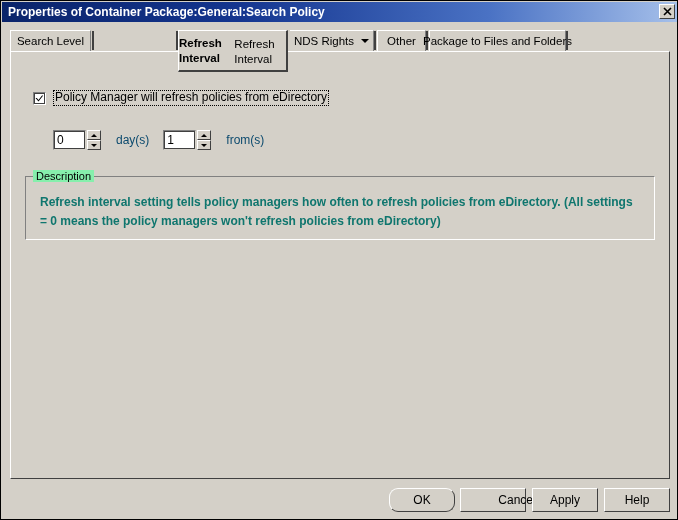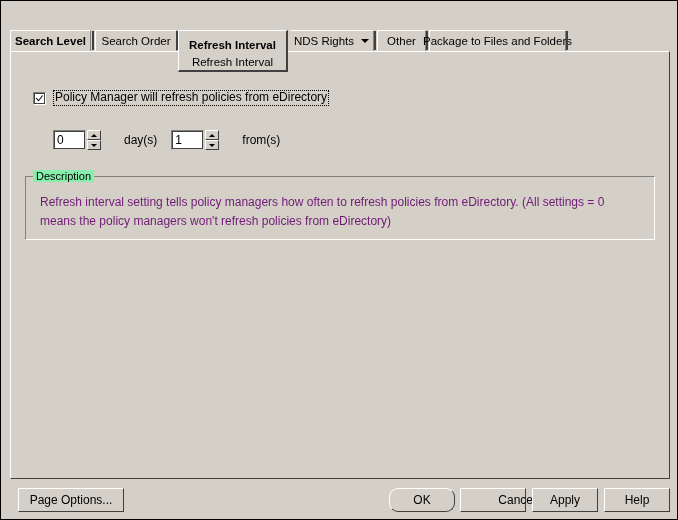--- a/index.html
+++ b/index.html
@@ -111,23 +111,23 @@
     width: 110px;
     height: 42px;
     box-sizing: border-box;
     background: #d4d0c8;
     border-top: 1px solid #ffffff;
     border-left: 1px solid #ffffff;
     border-right: 2px solid #404040;
     border-bottom: 2px solid #404040;
     z-index: 5;
     display: flex;
-    flex-direction: column;
-    align-items: center;
-    justify-content: flex-end;
+    flex-direction: row;
+    align-items: center;
+    justify-content: space-between;
     cursor: default;
   }
   #tab-selected .sel-main {
     font-size: 11.5px;
     font-weight: bold;
     color: #000000;
     line-height: 15px;
   }
   #tab-selected .sel-sub {
     font-size: 11.5px;
@@ -245,22 +245,22 @@
     border-bottom: 3px solid #000000;
   }
   .arrow-down {
     width: 0; height: 0;
     border-left: 3px solid transparent;
     border-right: 3px solid transparent;
     border-top: 3px solid #000000;
   }
   .unit-label {
     font-size: 12px;
-    color: #000000;
-    margin-left: 23px;
+    color: #0c4a6e;
+    margin-left: 15px;
     margin-right: 14px;
     white-space: nowrap;
   }
 
   
   #description-group {
     position: absolute;
     left: 14px;
     top: 124px;
     width: 630px;
@@ -280,22 +280,23 @@
     font-size: 11px;
     color: #000000;
     white-space: nowrap;
   }
   #description-text {
     position: absolute;
     left: 14px;
     top: 16px;
     width: 600px;
     font-size: 12px;
-    color: #701a75;
+    color: #0f766e;
     line-height: 19px;
+    font-weight: bold;
   }
 
   
   #button-bar {
     position: absolute;
     left: 1px;
     top: 482px;
     width: 676px;
     height: 36px;
   }
@@ -317,31 +318,36 @@
     justify-content: center;
     cursor: default;
     white-space: nowrap;
   }
 </style>
 </head>
 <body>
 
 <div id="window">
 
+  <div id="titlebar">
+    <span id="title-text">Properties of Container Package:General:Search Policy</span>
+    <div id="close-button">
+      <svg width="9" height="9" viewBox="0 0 9 9">
+        <path d="M1 1 L8 8 M8 1 L1 8" stroke="#000000" stroke-width="1.6" fill="none"></path>
+      </svg>
+    </div>
+  </div>
 
   <div id="tabstrip">
 
-    <div class="tab" style="left:0px; width:81px;font-weight:bold;">
+    <div class="tab" style="left:0px; width:81px;">
       <span>Search Level</span>
     </div>
     <div class="tab-sep" style="left:82px;"></div>
 
-    <div class="tab" style="left:85px; width:82px;">
-      <span>Search Order</span>
-    </div>
     <div class="tab-sep" style="left:166px;"></div>
 
     <div id="tab-selected">
       <span class="sel-main">Refresh Interval</span>
       <span class="sel-sub">Refresh Interval</span>
     </div>
 
     <div class="tab" style="left:280px; width:84px; border-left:none;">
       <span>NDS Rights</span>
       <span class="dropdown-arrow"></span>
@@ -400,20 +406,19 @@
     </div>
 
     <div id="description-group">
       <span id="description-legend">Description</span>
       <div id="description-text">Refresh interval setting tells policy managers how often to refresh policies from eDirectory.  (All settings = 0 means the policy managers won't refresh policies from eDirectory)</div>
     </div>
 
   </div>
 
   <div id="button-bar">
-    <div class="dlg-button" style="left:16px; width:106px;">Page Options...</div>
     <div class="dlg-button" style="left:387px; width:66px;border-radius:9px;">OK</div>
     <div class="dlg-button" style="left:458px; width:66px;padding-left:48px;">Cancel</div>
     <div class="dlg-button" style="left:530px; width:66px;">Apply</div>
     <div class="dlg-button" style="left:602px; width:66px;">Help</div>
   </div>
 
 </div>
 
 </body></html>

